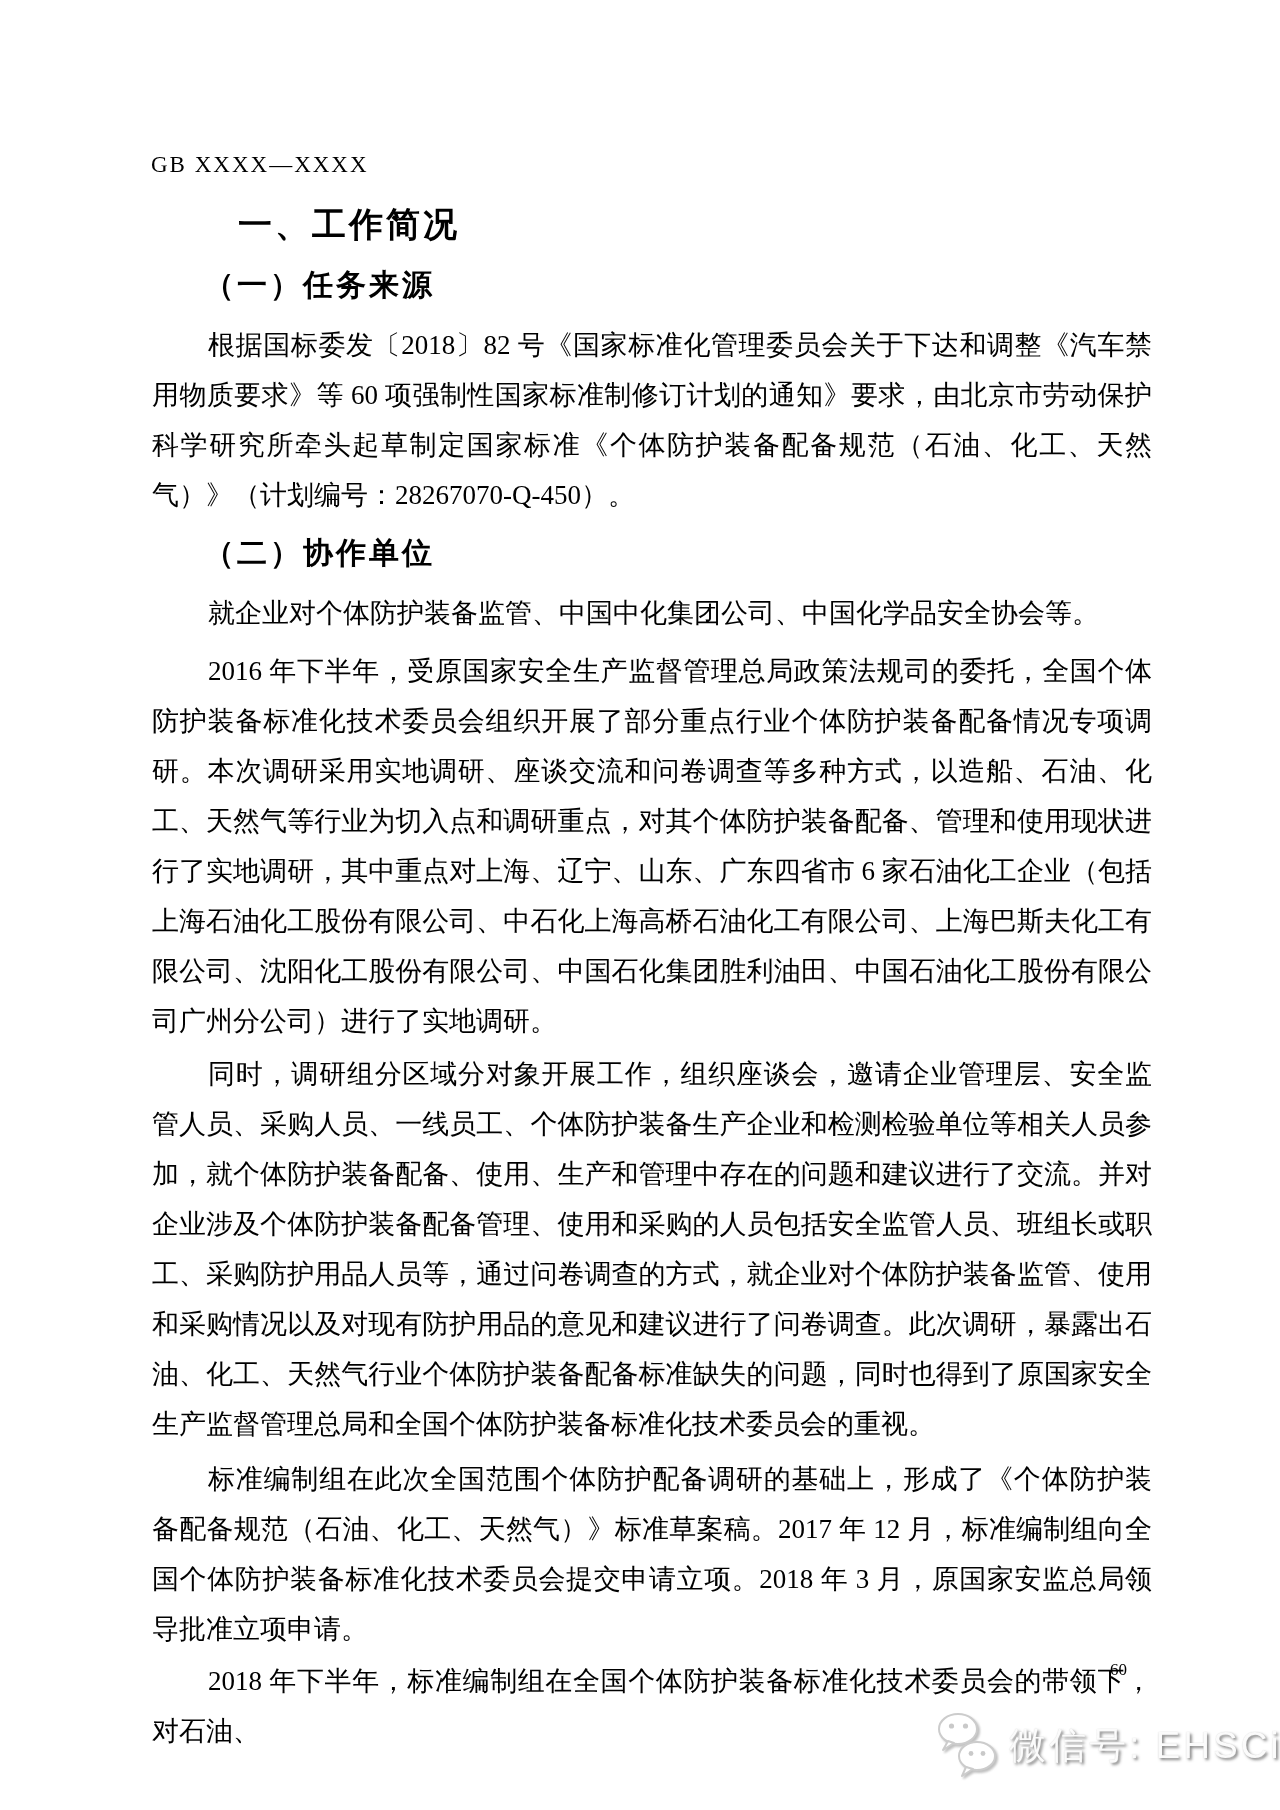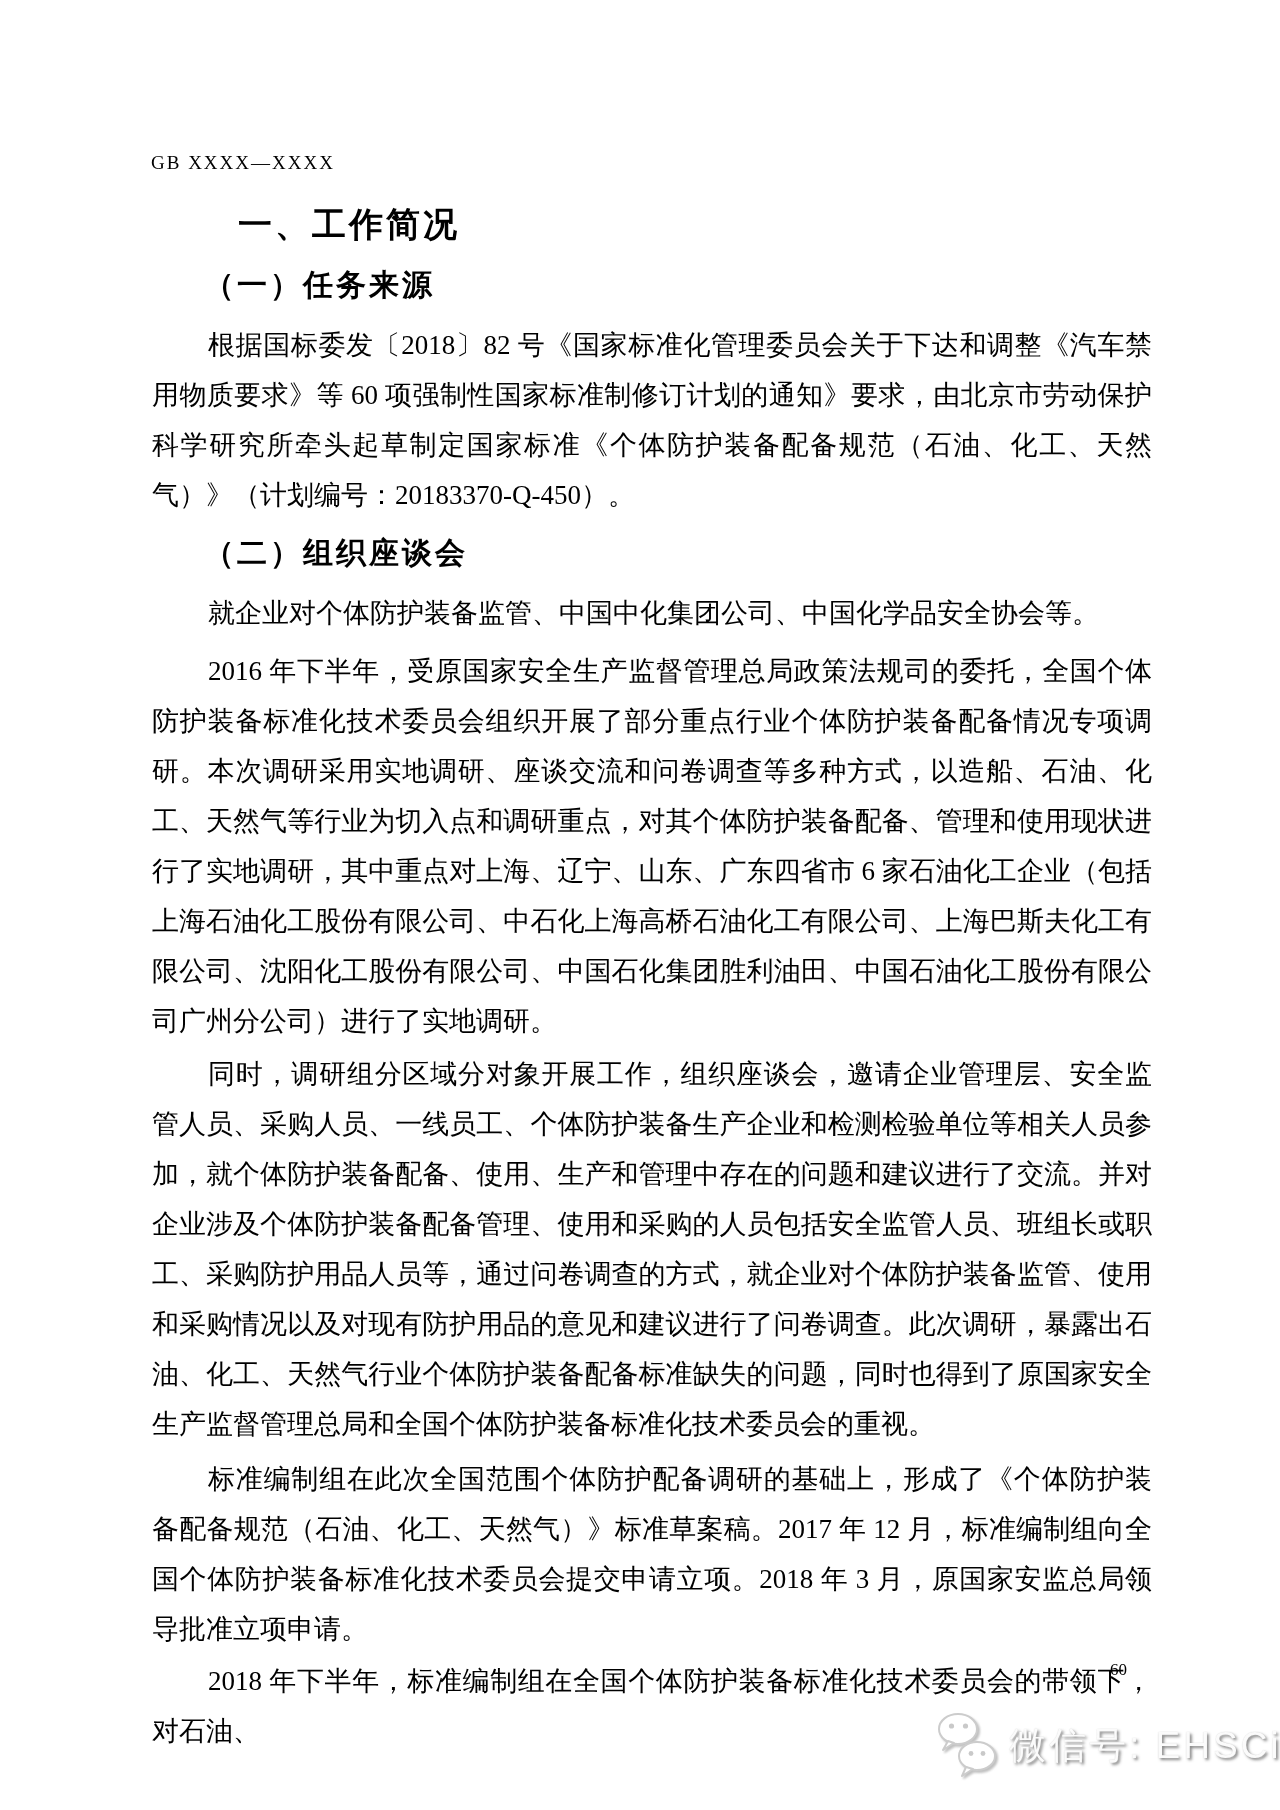--- a/index.html
+++ b/index.html
@@ -9,21 +9,21 @@
     height: 1810px;
     background: #ffffff;
     overflow: hidden;
     color: #000;
     font-family: "Liberation Serif", "DejaVu Serif", serif;
   }
   .gb-code {
     position: absolute;
     top: 152px;
     left: 151px;
-    font-size: 19px;
+    font-size: 23px;
     letter-spacing: 2px;
     font-family: "Liberation Serif", "DejaVu Serif", serif;
     white-space: nowrap;
   }
   .doc-title {
     position: absolute;
     top: 204px;
     left: 238px;
     font-size: 34px;
     line-height: 40px;
@@ -97,23 +97,23 @@
 <body>
 
 <div class="page">
 
   <div class="gb-code">GB XXXX—XXXX</div>
 
   <div class="doc-title">一、工作简况</div>
 
   <div class="content">
     <h2 class="sec-heading h1">（一）任务来源</h2>
-    <p class="para p1">根据国标委发〔2018〕82 号《国家标准化管理委员会关于下达和调整《汽车禁用物质要求》等 60 项强制性国家标准制修订计划的通知》要求，由北京市劳动保护科学研究所牵头起草制定国家标准《个体防护装备配备规范（石油、化工、天然气）》（计划编号：20183370-Q-450）。</p>
+    <p class="para p1">根据国标委发〔2018〕82 号《国家标准化管理委员会关于下达和调整《汽车禁用物质要求》等 60 项强制性国家标准制修订计划的通知》要求，由北京市劳动保护科学研究所牵头起草制定国家标准《个体防护装备配备规范（石油、化工、天然气）》（计划编号：28267070-Q-450）。</p>
 
-    <h2 class="sec-heading h2">（二）组织座谈会</h2>
+    <h2 class="sec-heading h2">（二）协作单位</h2>
     <p class="para p2">就企业对个体防护装备监管、中国中化集团公司、中国化学品安全协会等。</p>
 
     <p class="para p3">2016 年下半年，受原国家安全生产监督管理总局政策法规司的委托，全国个体防护装备标准化技术委员会组织开展了部分重点行业个体防护装备配备情况专项调研。本次调研采用实地调研、座谈交流和问卷调查等多种方式，以造船、石油、化工、天然气等行业为切入点和调研重点，对其个体防护装备配备、管理和使用现状进行了实地调研，其中重点对上海、辽宁、山东、广东四省市 6 家石油化工企业（包括上海石油化工股份有限公司、中石化上海高桥石油化工有限公司、上海巴斯夫化工有限公司、沈阳化工股份有限公司、中国石化集团胜利油田、中国石油化工股份有限公司广州分公司）进行了实地调研。</p>
     <p class="para p4">同时，调研组分区域分对象开展工作，组织座谈会，邀请企业管理层、安全监管人员、采购人员、一线员工、个体防护装备生产企业和检测检验单位等相关人员参加，就个体防护装备配备、使用、生产和管理中存在的问题和建议进行了交流。并对企业涉及个体防护装备配备管理、使用和采购的人员包括安全监管人员、班组长或职工、采购防护用品人员等，通过问卷调查的方式，就企业对个体防护装备监管、使用和采购情况以及对现有防护用品的意见和建议进行了问卷调查。此次调研，暴露出石油、化工、天然气行业个体防护装备配备标准缺失的问题，同时也得到了原国家安全生产监督管理总局和全国个体防护装备标准化技术委员会的重视。</p>
     <p class="para p5">标准编制组在此次全国范围个体防护配备调研的基础上，形成了《个体防护装备配备规范（石油、化工、天然气）》标准草案稿。2017 年 12 月，标准编制组向全国个体防护装备标准化技术委员会提交申请立项。2018 年 3 月，原国家安监总局领导批准立项申请。</p>
     <p class="para p6">2018 年下半年，标准编制组在全国个体防护装备标准化技术委员会的带领下，对石油、</p>
   </div>
 
   <div class="page-number">60</div>
 

